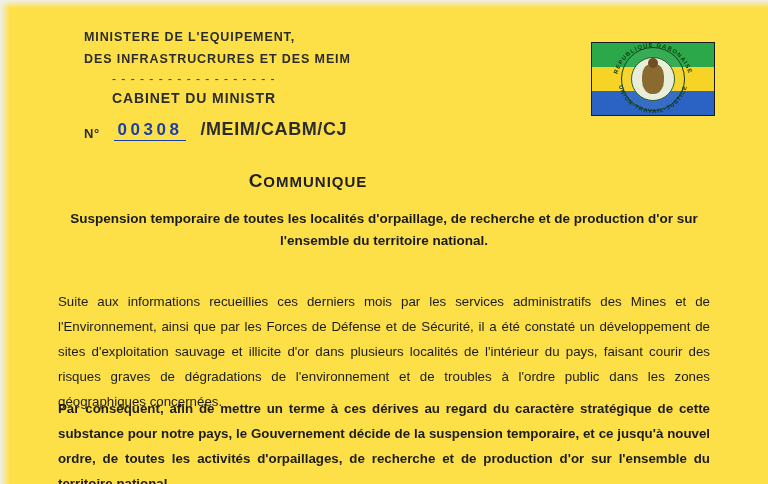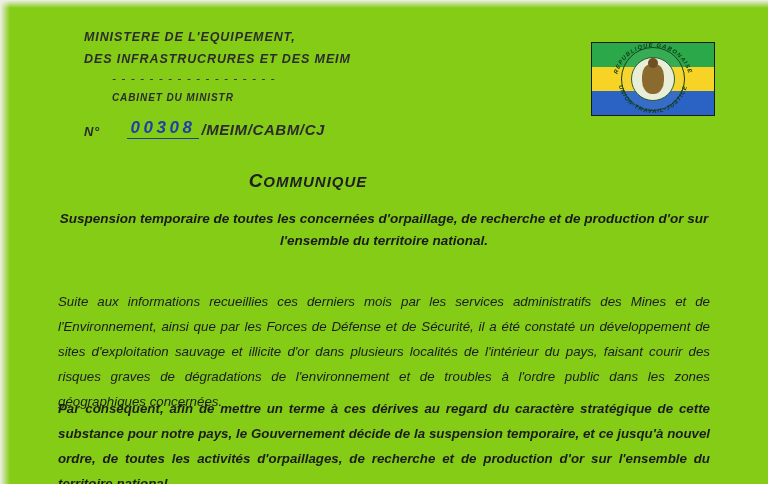--- a/index.html
+++ b/index.html
@@ -6,23 +6,22 @@
   html, body {
     margin: 0; padding: 0;
     width: 768px; height: 484px;
     background: #ffffff;
     font-family: "DejaVu Sans", sans-serif;
   }
   #page {
     position: relative;
     width: 768px;
     height: 484px;
-    background: #84cc16;
+    background: #fde047;
     overflow: hidden;
-    font-style: italic;
   }
 
   
   .header {
     position: absolute;
     top: 22px;
     left: 0;
     width: 768px;
     height: 125px;
   }
@@ -45,21 +44,21 @@
     font-family: "Liberation Sans", sans-serif;
     font-size: 12px;
     letter-spacing: 1px;
     color: #3a3a3a;
     margin: 2px 0 2px 28px;
     line-height: 14px;
   }
   .cabinet-line {
     font-family: "Liberation Sans", sans-serif;
     font-weight: bold;
-    font-size: 10px;
+    font-size: 14px;
     letter-spacing: 0.9px;
     color: #2c2c2c;
     margin-left: 28px;
     line-height: 20px;
     white-space: nowrap;
   }
   .numero-row {
     display: flex;
     align-items: flex-end;
     margin-top: 11px;
@@ -71,32 +70,32 @@
     font-size: 13px;
     color: #2c2c2c;
     letter-spacing: 0.5px;
   }
   .numero-value {
     font-family: "Liberation Sans", sans-serif;
     font-weight: bold;
     font-size: 17px;
     color: #1d3faa;
     letter-spacing: 3.5px;
-    margin-left: 27px;
+    margin-left: 14px;
     border-bottom: 1.6px solid #1d3faa;
     padding: 0 4px 1px 4px;
     line-height: 18px;
   }
   .numero-suffix {
     font-family: "Liberation Sans", sans-serif;
     font-weight: bold;
-    font-size: 15px;
+    font-size: 18px;
     color: #2c2c2c;
     letter-spacing: 0.6px;
-    margin-left: 2px;
+    margin-left: 14px;
     padding-bottom: 1px;
   }
 
   
   .emblem {
     position: absolute;
     right: 53px;
     top: 20px;
     width: 124px;
     height: 74px;
@@ -246,19 +245,19 @@
         </text>
         <text>
           <textPath href="#arcBottom" startOffset="50%" text-anchor="middle">UNION-TRAVAIL-JUSTICE</textPath>
         </text>
       </svg>
     </div>
   </div>
 
   <div class="title-communique"><span>C</span><span class="small-caps">OMMUNIQUE</span></div>
 
-  <div class="subtitle">Suspension temporaire de toutes les concernées d'orpaillage, de recherche et de production d'or sur l'ensemble du territoire national.</div>
+  <div class="subtitle">Suspension temporaire de toutes les localités d'orpaillage, de recherche et de production d'or sur l'ensemble du territoire national.</div>
 
   <div class="para p1">Suite aux informations recueillies ces derniers mois par les services administratifs des Mines et de l'Environnement, ainsi que par les Forces de Défense et de Sécurité, il a été constaté un développement de sites d'exploitation sauvage et illicite d'or dans plusieurs localités de l'intérieur du pays, faisant courir des risques graves de dégradations de l'environnement et de troubles à l'ordre public dans les zones géographiques concernées.</div>
 
   <div class="para p2">Par conséquent, afin de mettre un terme à ces dérives au regard du caractère stratégique de cette substance pour notre pays, le Gouvernement décide de la suspension temporaire, et ce jusqu'à nouvel ordre, de toutes les activités d'orpaillages, de recherche et de production d'or sur l'ensemble du territoire national.</div>
 
 </div>
 
 </body></html>

